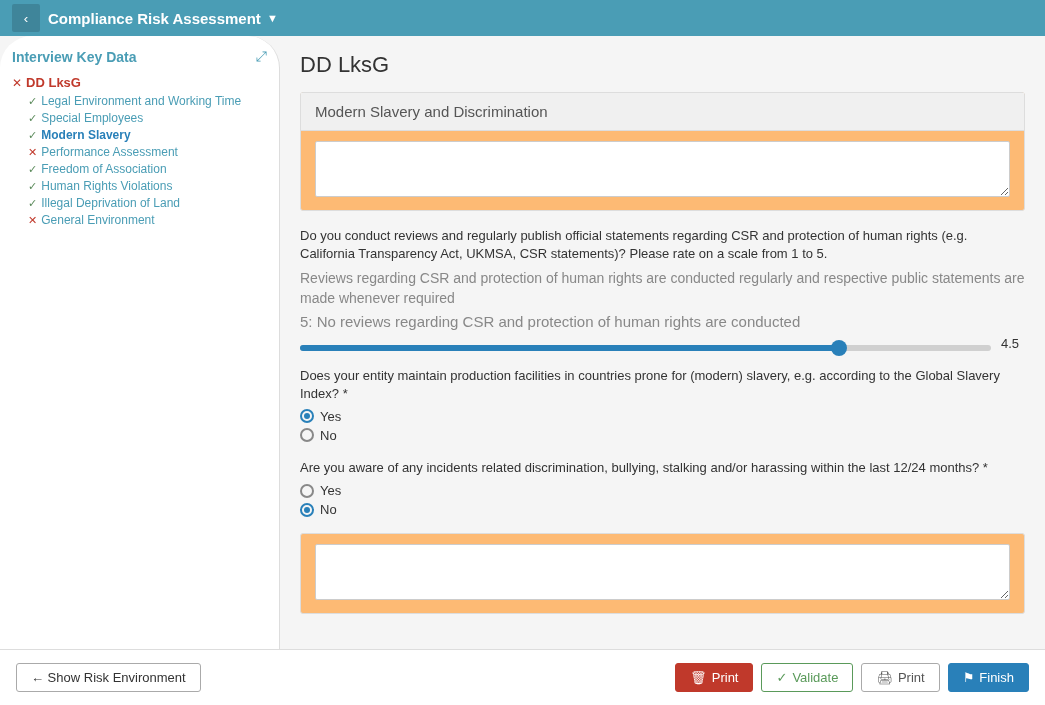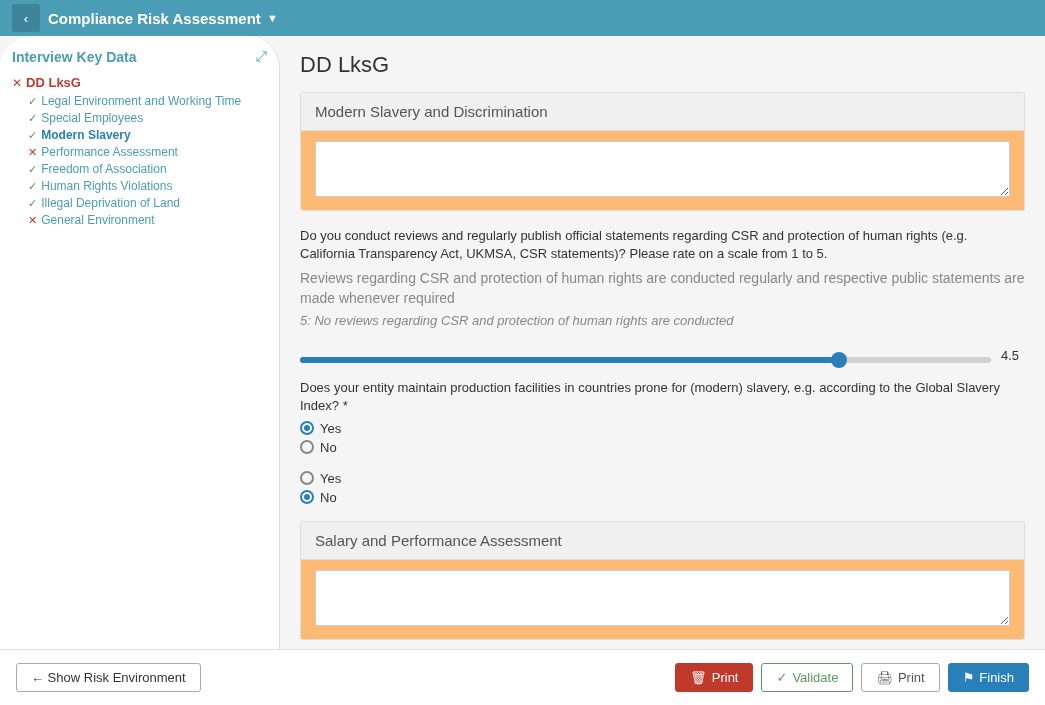--- a/index.html
+++ b/index.html
@@ -137,24 +137,23 @@
       margin-bottom: 6px;
       line-height: 1.4;
     }
     .hint-text {
       font-size: 14px;
       color: #888;
       margin-bottom: 4px;
       line-height: 1.4;
     }
     .scale-label {
-      font-size: 13px;
+      font-size: 15px;
       color: #888;
-      margin-bottom: 20px;
-      font-style: italic;
+      margin-bottom: 6px;
     }
 
     
     .slider-container {
       display: flex;
       align-items: flex-end;
       gap: 10px;
       margin-bottom: 14px;
     }
     .slider-track {
@@ -388,34 +387,34 @@
           <span class="radio-label">Yes</span>
         </div>
         <div class="radio-item">
           <div class="radio-circle"></div>
           <span class="radio-label">No</span>
         </div>
       </div>
     </div>
 
     <div class="question-block">
+      <p class="question-text">Are you aware of any incidents related discrimination, bullying, stalking and/or harassing within the last 12/24 months? *</p>
       <div class="radio-group">
         <div class="radio-item">
           <div class="radio-circle"></div>
           <span class="radio-label">Yes</span>
         </div>
         <div class="radio-item">
           <div class="radio-circle checked"></div>
           <span class="radio-label">No</span>
         </div>
       </div>
     </div>
 
     <div class="section-card">
-      <div class="section-card-header">Salary and Performance Assessment</div>
       <div class="section-card-body">
         <textarea class="section-textarea" style=""></textarea>
       </div>
     </div>
 
   </div>
 </div>
 
 <div class="footer">
   <div class="footer-left">

